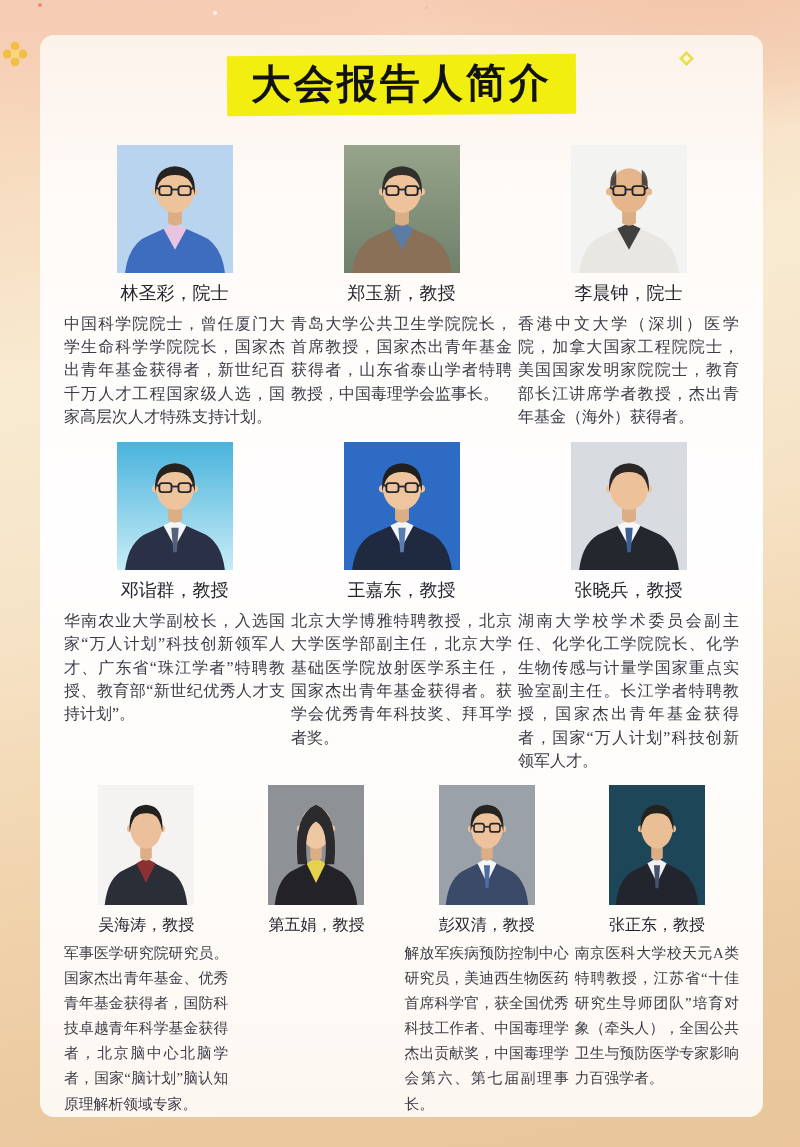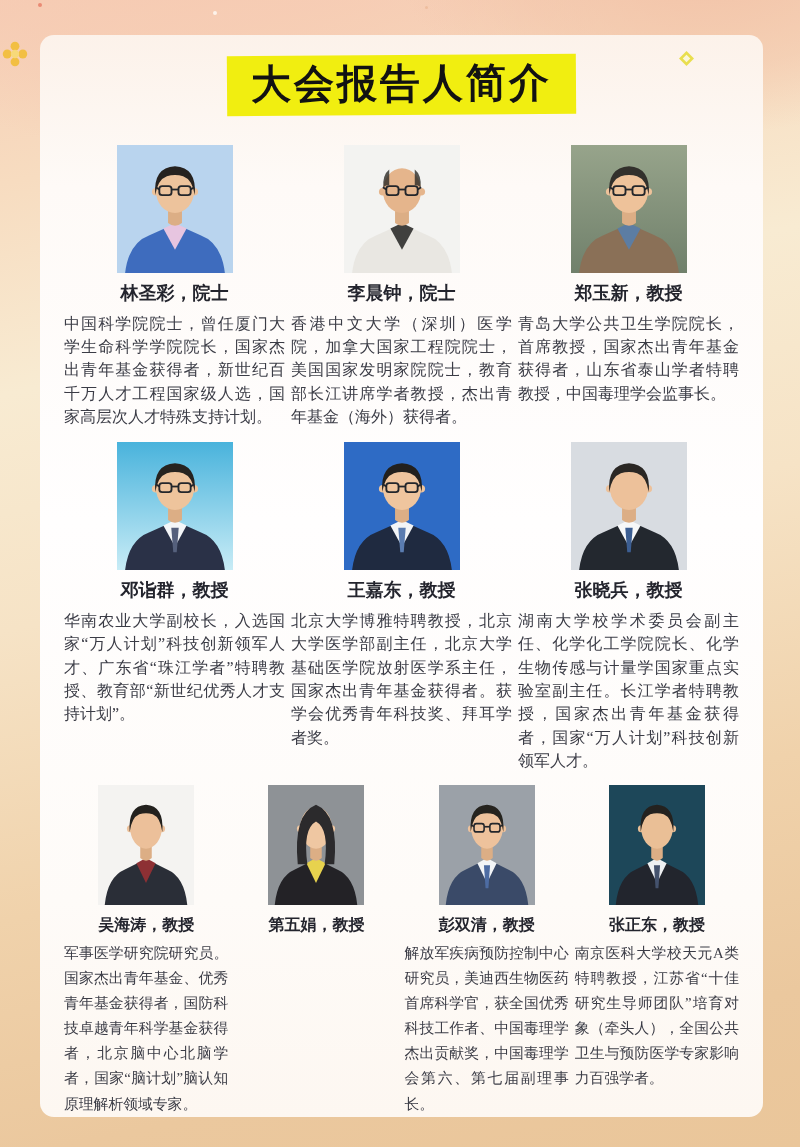--- a/index.html
+++ b/index.html
@@ -13,21 +13,21 @@
     background:linear-gradient(180deg,#fcf2ea 0%,#fefaf7 14%,#fffefe 45%,#fefbf8 80%,#fdf7f1 100%);}
   .title-band{margin:20px auto 0;width:max-content;background:var(--title-bg,#f1ee10);
     color:var(--title-text,#121212);font-weight:800;font-size:40px;line-height:1.25;
     padding:3px 24px 7px;letter-spacing:3px;transform:rotate(-.4deg);}
   .row{display:flex;align-items:flex-start;padding:0 21px;}
   .row1{margin-top:30px}.row2{margin-top:14px}.row3{margin-top:12px}
   .speaker{flex:1;min-width:0;display:flex;flex-direction:column;align-items:center;padding:0 3px;}
   .photo{width:116px;height:128px;}
   .row3 .photo{width:96px;height:120px;}
   .photo svg{width:100%;height:100%;display:block;}
-  .name{margin-top:10px;font-family:"Liberation Serif","DejaVu Serif",serif;font-weight:700;
+  .name{margin-top:10px;font-family:"Liberation Serif","DejaVu Serif",serif;font-weight:400;
     font-size:18px;line-height:1.2;color:var(--name-text,#23242d);white-space:nowrap;}
   .row3 .name{font-size:16px;}
   .bio{margin-top:7px;width:100%;font-family:Liberation Serif, serif;
     font-size:16px;line-height:1.46;color:var(--bio-text,#3b3c46);text-align:justify;text-align-last:left;}
   .row3 .bio{font-size:14.8px;line-height:1.7;}
   .deco{position:absolute;}
   .deco-flower{left:2px;top:40px;width:26px;height:28px;}
   .deco-sparkle{left:678px;top:50px;width:17px;height:17px;}
   .dot{position:absolute;border-radius:50%;}
   .dot1{left:213px;top:11px;width:4px;height:4px;background:#fdf3ea;}
@@ -81,46 +81,20 @@
                 <path d="M63.5 40 L66.5 38"></path>
               </g>
   </svg>
           </div>
           <div class="name">林圣彩，院士</div>
           <div class="bio">中国科学院院士，曾任厦门大学生命科学学院院长，国家杰出青年基金获得者，新世纪百千万人才工程国家级人选，国家高层次人才特殊支持计划。</div>
         </div>
         <div class="speaker">
           <div class="photo">
             <svg viewBox="0 0 100 115" preserveAspectRatio="none" xmlns="http://www.w3.org/2000/svg">
-
-    <rect width="100" height="115" fill="#f3f3f1"></rect>
-    <path d="M7 115 Q10 88 28 81 L41 75 Q50 80 59 75 L72 81 Q90 88 93 115 Z" fill="#e9e7e2"></path>
-    <path d="M40 75 L50 94 L60 75 L50 70 Z" fill="#40403e"></path>
-
-    <path d="M44 56 L56 56 L56 70 Q50 75 44 70 Z" fill="#dcae85"></path>
-    <circle cx="33.5" cy="42" r="3.4" fill="#e5b58c"></circle>
-    <circle cx="66.5" cy="42" r="3.4" fill="#e5b58c"></circle>
-    <ellipse cx="50" cy="41" rx="16.5" ry="20" fill="#e5b58c"></ellipse>
-    <path d="M34 38 Q33 27 39 22 L39 36 Q36 36 34 38 Z" fill="#2c2a27" opacity=".8"></path>
-            <path d="M66 38 Q67 27 61 22 L61 36 Q64 36 66 38 Z" fill="#2c2a27" opacity=".8"></path>
-    <g stroke="#23262b" stroke-width="1.6" fill="none">
-      <rect x="36.5" y="37" width="10.5" height="8" rx="2.4"></rect>
-      <rect x="53" y="37" width="10.5" height="8" rx="2.4"></rect>
-      <path d="M47 40 L53 40"></path>
-                <path d="M36.5 40 L33.5 38"></path>
-                <path d="M63.5 40 L66.5 38"></path>
-              </g>
-  </svg>
-          </div>
-          <div class="name">李晨钟，院士</div>
-          <div class="bio">香港中文大学（深圳）医学院，加拿大国家工程院院士，美国国家发明家院院士，教育部长江讲席学者教授，杰出青年基金（海外）获得者。</div>
-        </div>
-        <div class="speaker">
-          <div class="photo">
-            <svg viewBox="0 0 100 115" preserveAspectRatio="none" xmlns="http://www.w3.org/2000/svg">
     <defs>
                 <linearGradient id="g3" x1="0" y1="0" x2="0" y2="1">
       <stop offset="0" stop-color="#97a48b"></stop>
                   <stop offset="1" stop-color="#70806b"></stop>
                 </linearGradient>
               </defs>
     <rect width="100" height="115" fill="url(#g3)"></rect>
     <path d="M7 115 Q10 88 28 81 L41 75 Q50 80 59 75 L72 81 Q90 88 93 115 Z" fill="#8a7057"></path>
     <path d="M40 75 L50 94 L60 75 L50 70 Z" fill="#5c7da3"></path>
 
@@ -133,20 +107,46 @@
       <rect x="36.5" y="37" width="10.5" height="8" rx="2.4"></rect>
       <rect x="53" y="37" width="10.5" height="8" rx="2.4"></rect>
       <path d="M47 40 L53 40"></path>
                 <path d="M36.5 40 L33.5 38"></path>
                 <path d="M63.5 40 L66.5 38"></path>
               </g>
   </svg>
           </div>
           <div class="name">郑玉新，教授</div>
           <div class="bio">青岛大学公共卫生学院院长，首席教授，国家杰出青年基金获得者，山东省泰山学者特聘教授，中国毒理学会监事长。</div>
+        </div>
+        <div class="speaker">
+          <div class="photo">
+            <svg viewBox="0 0 100 115" preserveAspectRatio="none" xmlns="http://www.w3.org/2000/svg">
+
+    <rect width="100" height="115" fill="#f3f3f1"></rect>
+    <path d="M7 115 Q10 88 28 81 L41 75 Q50 80 59 75 L72 81 Q90 88 93 115 Z" fill="#e9e7e2"></path>
+    <path d="M40 75 L50 94 L60 75 L50 70 Z" fill="#40403e"></path>
+
+    <path d="M44 56 L56 56 L56 70 Q50 75 44 70 Z" fill="#dcae85"></path>
+    <circle cx="33.5" cy="42" r="3.4" fill="#e5b58c"></circle>
+    <circle cx="66.5" cy="42" r="3.4" fill="#e5b58c"></circle>
+    <ellipse cx="50" cy="41" rx="16.5" ry="20" fill="#e5b58c"></ellipse>
+    <path d="M34 38 Q33 27 39 22 L39 36 Q36 36 34 38 Z" fill="#2c2a27" opacity=".8"></path>
+            <path d="M66 38 Q67 27 61 22 L61 36 Q64 36 66 38 Z" fill="#2c2a27" opacity=".8"></path>
+    <g stroke="#23262b" stroke-width="1.6" fill="none">
+      <rect x="36.5" y="37" width="10.5" height="8" rx="2.4"></rect>
+      <rect x="53" y="37" width="10.5" height="8" rx="2.4"></rect>
+      <path d="M47 40 L53 40"></path>
+                <path d="M36.5 40 L33.5 38"></path>
+                <path d="M63.5 40 L66.5 38"></path>
+              </g>
+  </svg>
+          </div>
+          <div class="name">李晨钟，院士</div>
+          <div class="bio">香港中文大学（深圳）医学院，加拿大国家工程院院士，美国国家发明家院院士，教育部长江讲席学者教授，杰出青年基金（海外）获得者。</div>
         </div>
       </div>
     <div class="row row2">
         <div class="speaker">
           <div class="photo">
             <svg viewBox="0 0 100 115" preserveAspectRatio="none" xmlns="http://www.w3.org/2000/svg">
     <defs>
                 <linearGradient id="g5" x1="0" y1="0" x2="0" y2="1">
       <stop offset="0" stop-color="#49b3dc"></stop>
                   <stop offset="1" stop-color="#c8ecf6"></stop>

